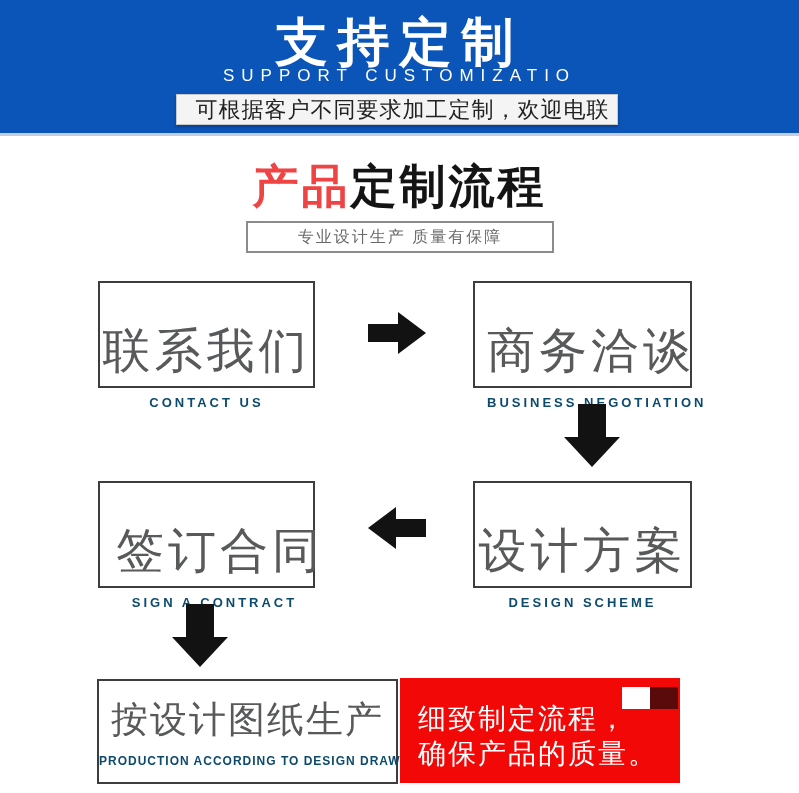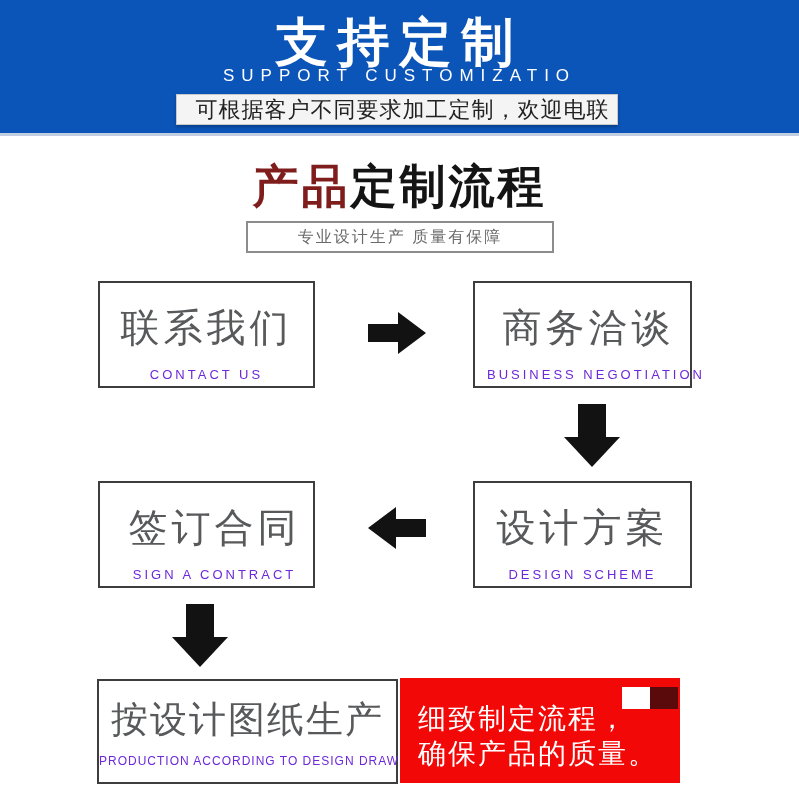--- a/index.html
+++ b/index.html
@@ -42,48 +42,49 @@
     white-space:nowrap;
     padding-left:11px;
   }
   
   .sec-title{
     position:absolute;left:0;top:156px;width:100%;
     text-align:center;
     font-size:46px;font-weight:700;letter-spacing:3px;
     white-space:nowrap;
   }
-  .sec-title .accent{color:#7f1d1d;}
+  .sec-title .accent{color:#ef4444;}
   .sec-title .rest{color:#141414;}
   .sec-subtitle{
     position:absolute;left:246px;top:221px;width:308px;height:32px;
     border:2px solid #8c8c8c;
     color:#6a6a6a;font-size:16px;
     line-height:28px;text-align:center;
     letter-spacing:2px;
     white-space:nowrap;
   }
   
   .flow-box{
     position:absolute;
     background:#ffffff;
     border:2px solid #3d3d3d;
     text-align:center;
   }
   .flow-box .cn{
     display:block;
-    color:#58595b;font-size:39px;font-weight:400;
-    letter-spacing:4px;margin-top:18px;
+    color:#58595b;font-size:48px;font-weight:400;
+    letter-spacing:4px;margin-top:36px;
     white-space:nowrap;
   }
   .flow-box .en{
     display:block;
-    color:#6d28d9;font-size:13px;
+    color:#0c4a6e;font-size:13px;
     letter-spacing:3px;margin-top:12px;
     white-space:nowrap;
+    font-weight:bold;
   }
   #box-contact {left:98px; top:281px;width:217px;height:107px;}
   #box-negotiation{left:473px;top:281px;width:219px;height:107px;padding-left:12px;}
   #box-design {left:473px;top:481px;width:219px;height:107px;}
   #box-contract{left:98px; top:481px;width:217px;height:107px;padding-left:16px;}
   #box-production{left:97px;top:679px;width:301px;height:105px;}
   #box-production .cn{font-size:37px;letter-spacing:2px;margin-top:14px;}
   #box-production .en{font-size:12px;letter-spacing:1px;margin-top:9px;}
   
   .arrow{position:absolute;}

